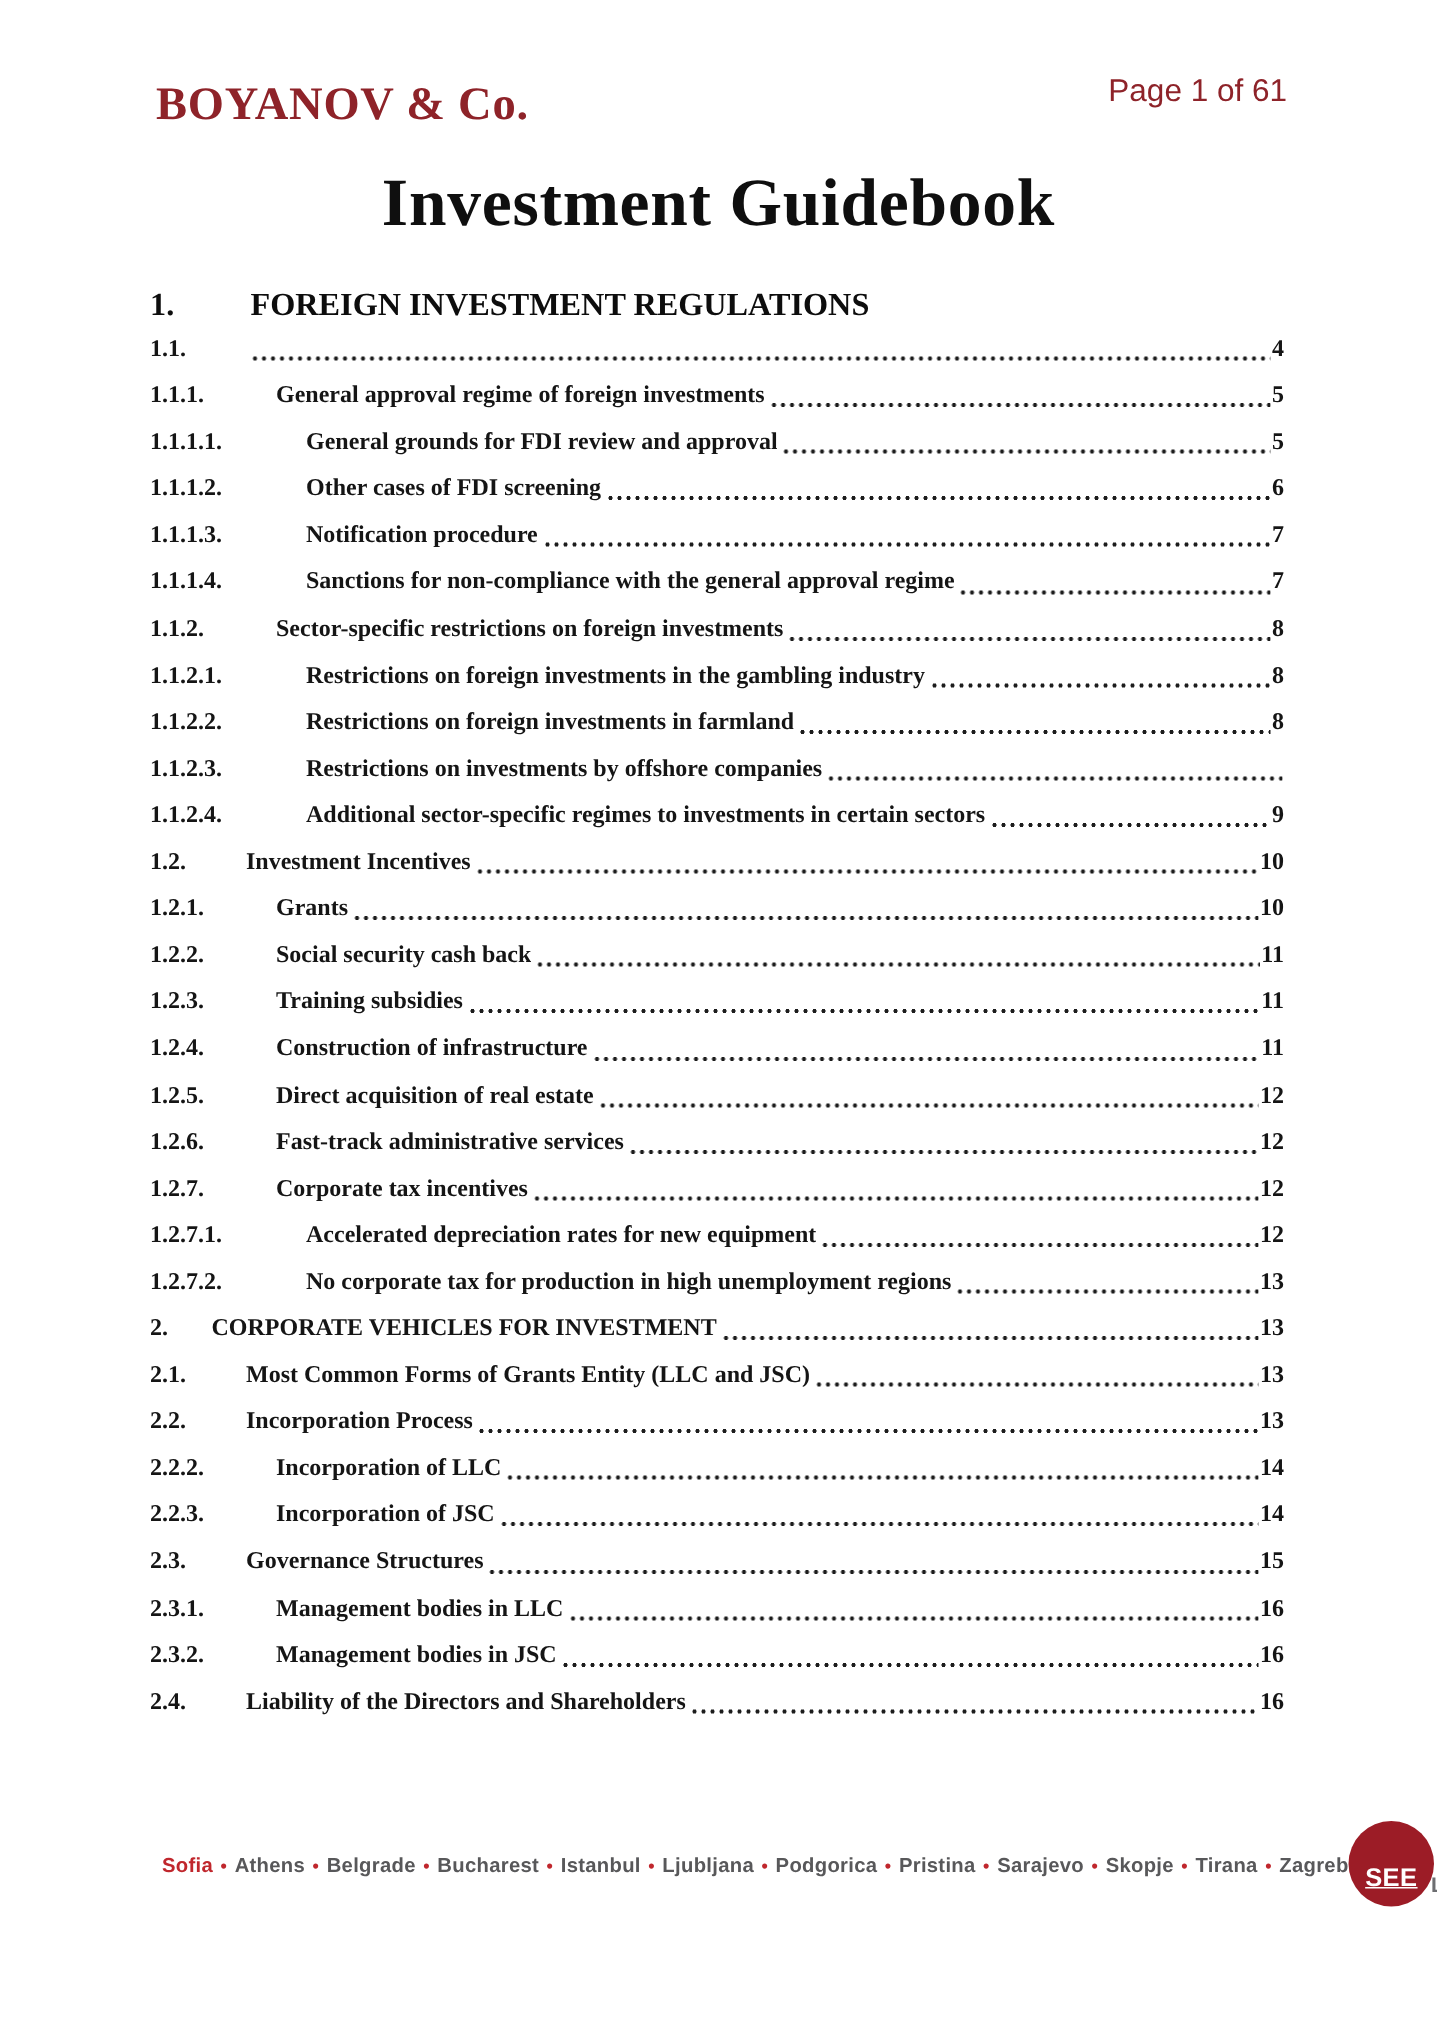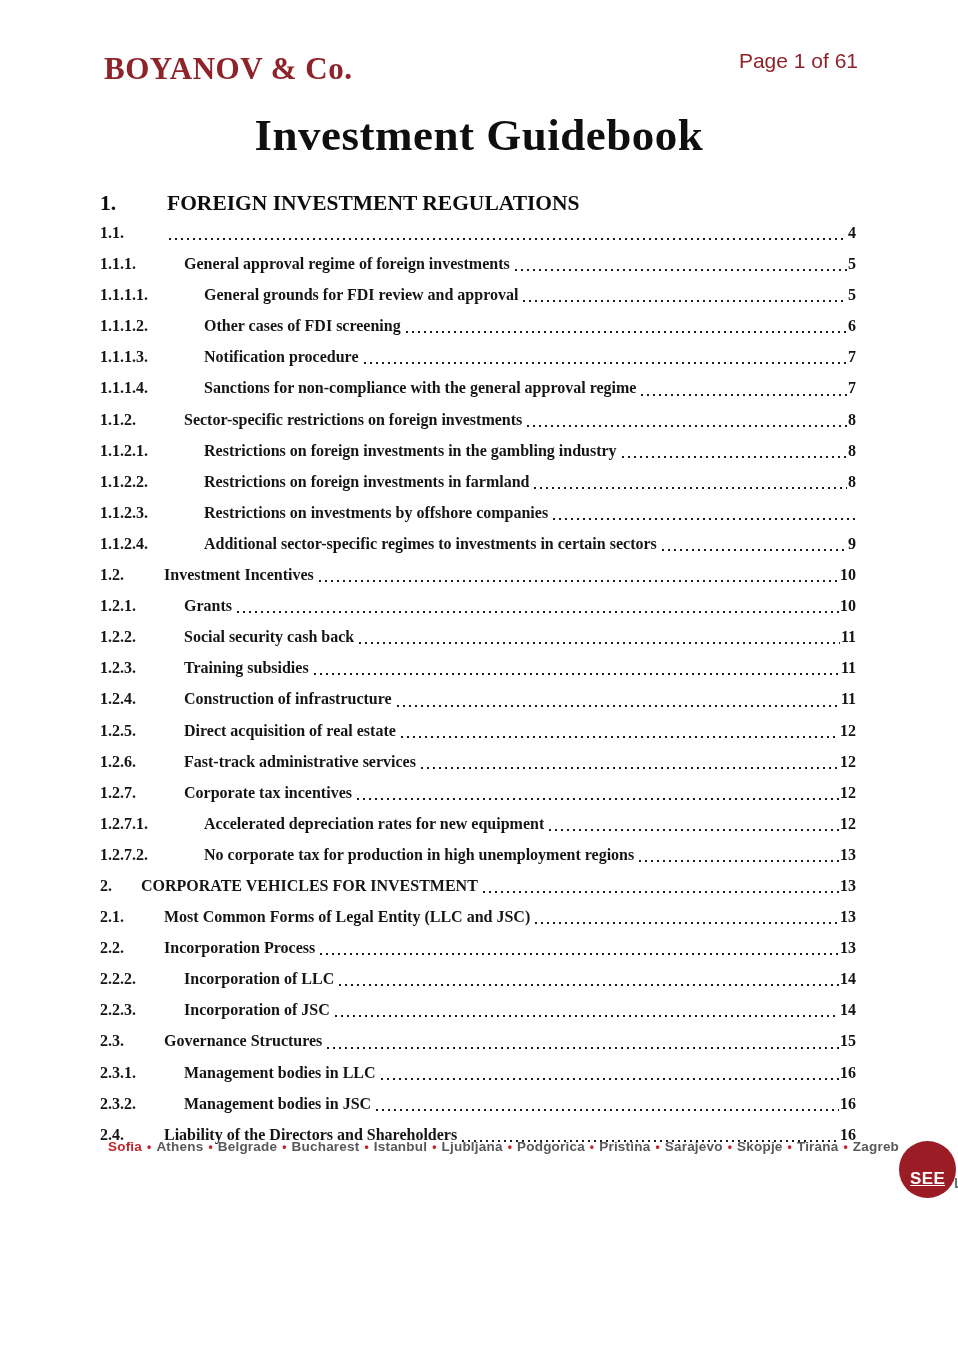--- a/index.html
+++ b/index.html
@@ -84,24 +84,25 @@
     font-size: 21.5px;
     height: 33px;
     color: #0d0d0d;
   }
 
   
   .footer {
     position: absolute;
     left: 108px;
     right: 66px;
-    top: 1139px;
+    top: 1212px;
     height: 62px;
     display: flex;
     justify-content: space-between;
+    align-items: center;
   }
   .cities {
     font-family: "Liberation Sans", sans-serif;
     font-weight: bold;
     font-size: 13.5px;
     color: var(--footer-gray, #58585a);
     letter-spacing: 0.2px;
     white-space: nowrap;
   }
   .city-first { color: var(--footer-city-red, #c0272d); }
@@ -291,21 +292,21 @@
       <span class="toc-page">13</span>
     </div>
       <div class="toc-row v-ch">
       <span class="toc-num">2.</span>
       <span class="toc-label">CORPORATE VEHICLES FOR INVESTMENT</span>
       <span class="toc-dots"></span>
       <span class="toc-page">13</span>
     </div>
       <div class="toc-row v-l2">
       <span class="toc-num">2.1.</span>
-      <span class="toc-label">Most Common Forms of Legal Entity (LLC and JSC)</span>
+      <span class="toc-label">Most Common Forms of Grants Entity (LLC and JSC)</span>
       <span class="toc-dots"></span>
       <span class="toc-page">13</span>
     </div>
       <div class="toc-row v-l2">
       <span class="toc-num">2.2.</span>
       <span class="toc-label">Incorporation Process</span>
       <span class="toc-dots"></span>
       <span class="toc-page">13</span>
     </div>
       <div class="toc-row v-l3">

